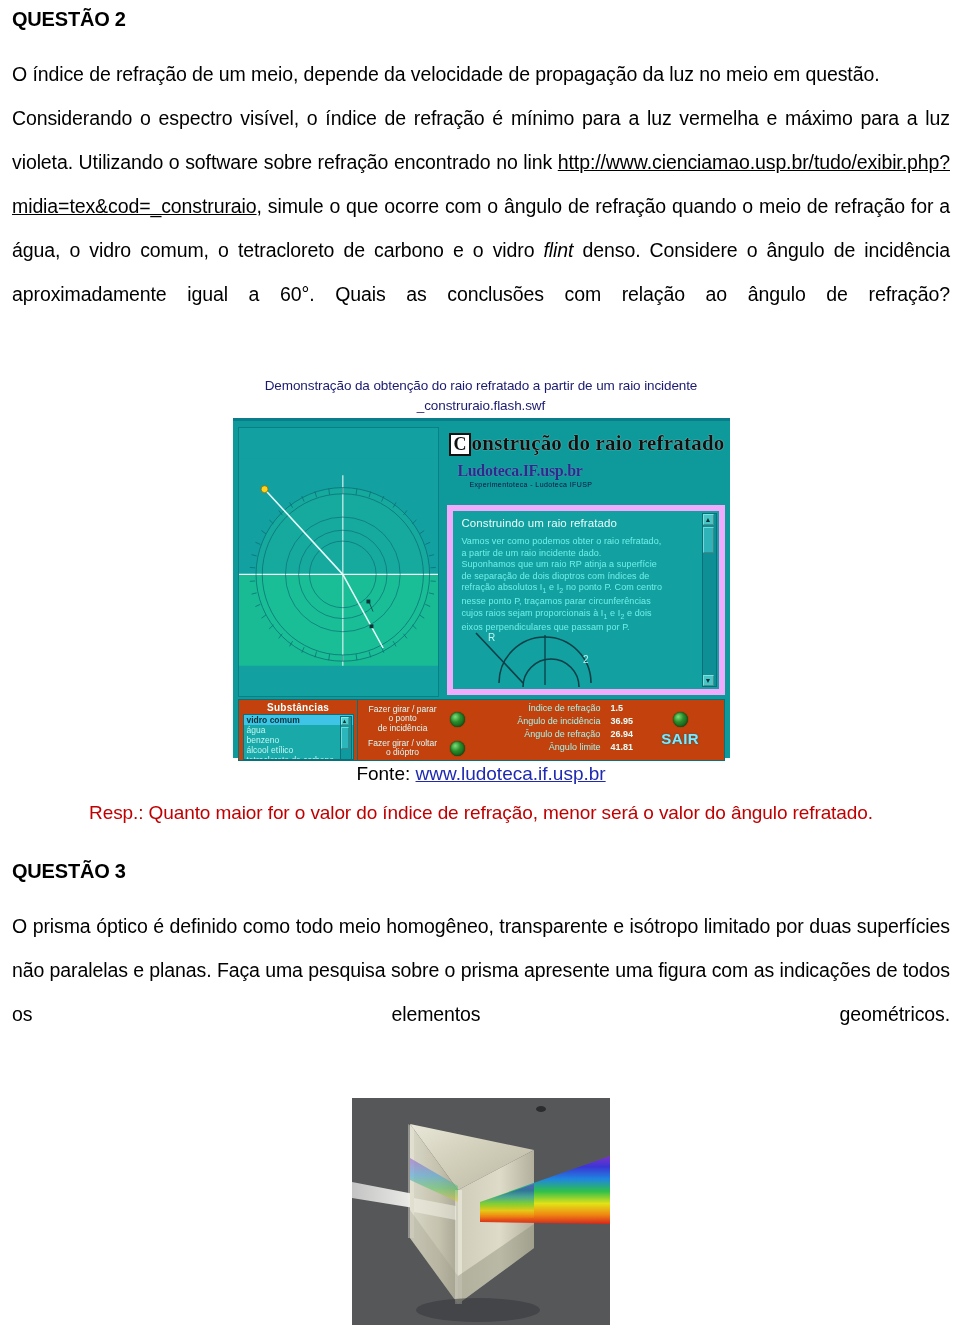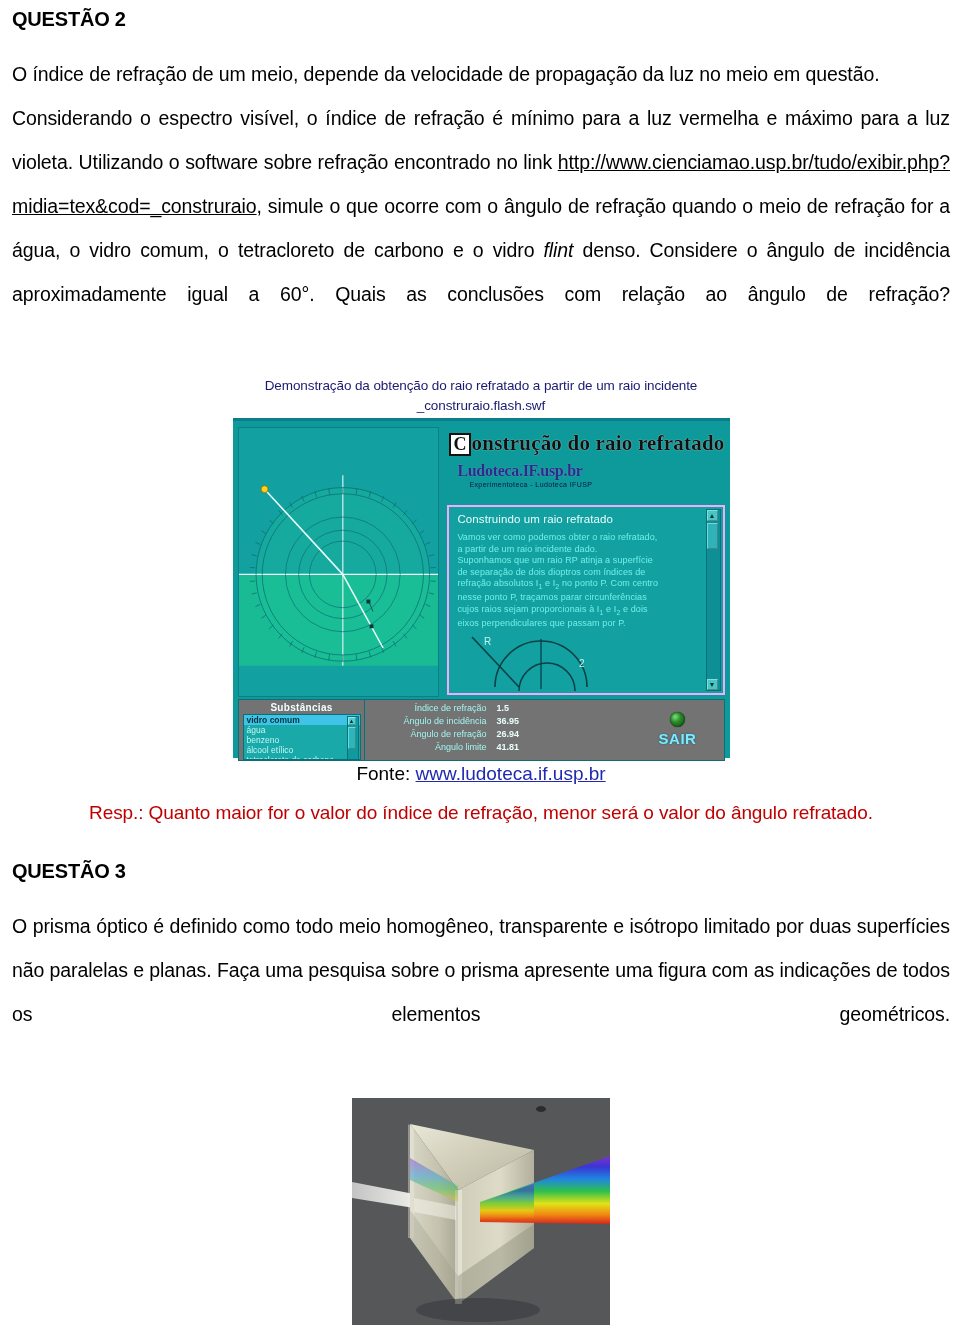--- a/index.html
+++ b/index.html
@@ -159,21 +159,21 @@
   }
   .logo-sub2 {
     font-size: 7px;
     color: #114;
     margin: 1px 0 0 22px;
     letter-spacing: 0.4px;
   }
 
   .text-panel {
     flex: 1;
-    border: 2px solid #f0abfc;
+    border: 6px solid #f0abfc;
     margin-top: 2px;
     background: #13a0a0;
     position: relative;
     padding: 6px 18px 4px 8px;
     box-sizing: border-box;
   }
   .tp-title {
     color: #eafdfd;
     font-size: 11.5px;
     margin-bottom: 7px;
@@ -226,21 +226,21 @@
     height: 62px;
   }
 
   
   .flash-bottom {
     height: 62px;
     margin-top: 4px;
     border: 1px solid #0a6f78;
     display: flex;
     box-sizing: border-box;
-    background: #737373;
+    background: #c2410c;
   }
   .subst-box {
     width: 126px;
     border-right: 1px solid #0a6f78;
     padding: 2px 3px 0 4px;
     box-sizing: border-box;
     position: relative;
   }
   .subst-title {
     text-align: center;
@@ -502,20 +502,37 @@
             <div class="subst-item">benzeno</div>
             <div class="subst-item">álcool etílico</div>
             <div class="subst-item">tetracloreto de carbono</div>
             <div class="subst-sb">
               <div class="t">▲</div>
               <div class="th"></div>
             </div>
           </div>
         </div>
 
+        <div class="ctrl-box">
+          <div class="ctrl-row">
+            <div class="ctrl-label">
+              <div>Fazer girar / parar</div>
+              <div>o ponto</div>
+              <div>de incidência</div>
+            </div>
+            <div class="led"></div>
+          </div>
+          <div class="ctrl-row">
+            <div class="ctrl-label">
+              <div>Fazer girar / voltar</div>
+              <div>o dióptro</div>
+            </div>
+            <div class="led"></div>
+          </div>
+        </div>
 
         <div class="readout-box">
           <div class="ro-row">
             <div class="ro-lbl">Índice de refração</div>
             <div class="ro-val">1.5</div>
           </div>
           <div class="ro-row">
             <div class="ro-lbl">Ângulo de incidência</div>
             <div class="ro-val">36.95</div>
           </div>

